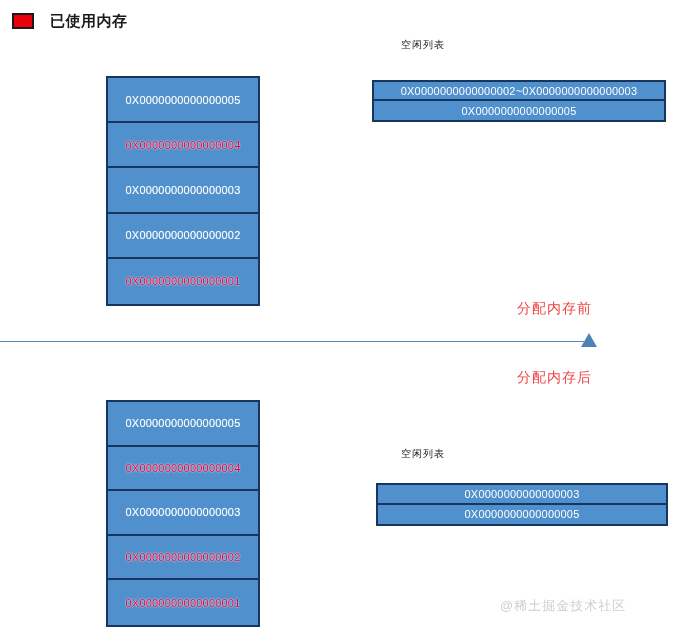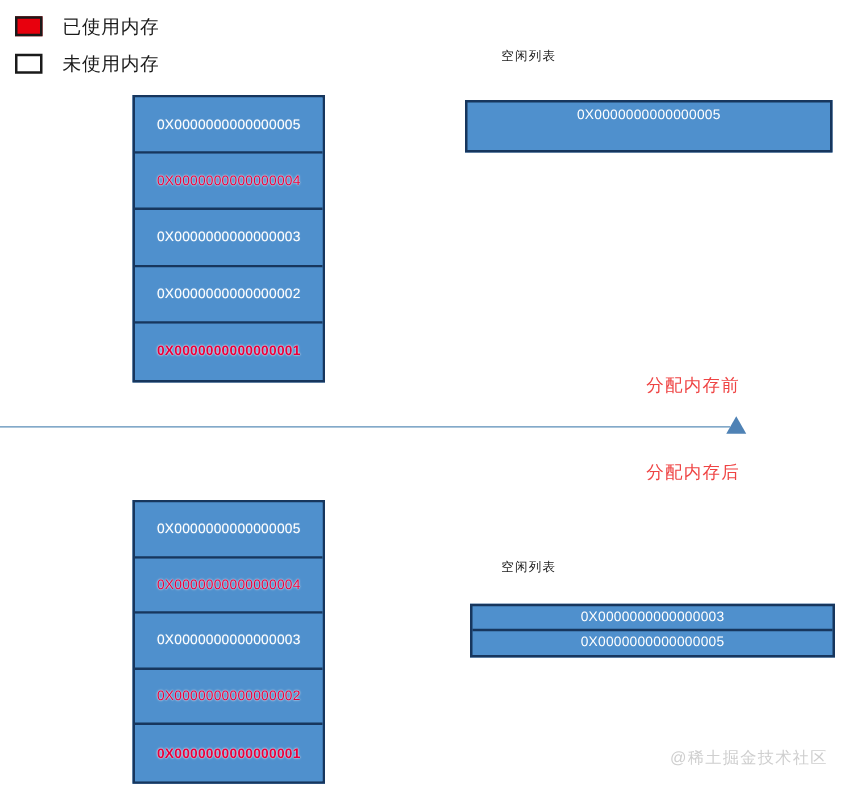--- a/index.html
+++ b/index.html
@@ -15,20 +15,21 @@
     font-family: "Liberation Sans", "DejaVu Sans", sans-serif;
     color: #111111;
   }
 
   
   #legend {
     position: absolute;
     left: 12px;
     top: 6px;
     width: 220px;
+    font-weight: bold;
   }
   .legend-row {
     display: flex;
     align-items: center;
     height: 30px;
   }
   .legend-swatch {
     width: 22px;
     height: 16px;
     border: 2px solid #1a1a1a;
@@ -72,21 +73,20 @@
     border-bottom: 2px solid #17365d;
     display: flex;
     align-items: center;
     justify-content: center;
     font-size: 11px;
     letter-spacing: 0.2px;
     white-space: nowrap;
   }
   .mem-row:last-child {
     border-bottom: none;
-    font-weight: bold;
   }
   #mem-block-before .mem-row { height: 45.2px; }
   #mem-block-after .mem-row { height: 44.6px; }
   .mem-row.free-text {
     color: #ffffff;
     text-shadow: 0 0 1px rgba(255,255,255,0.4);
   }
   .mem-row.used-text {
     color: #e8003c;
     text-shadow: 0 0 2px rgba(255,255,255,0.75), 0 0 1px rgba(255,255,255,0.9);
@@ -161,52 +161,49 @@
     font-size: 14px;
     color: #ef4444;
     letter-spacing: 1px;
   }
   #stage-label-before { left: 517px; top: 300px; }
   #stage-label-after  { left: 517px; top: 369px; font-family: Liberation Mono, monospace; }
 
   
   #watermark {
     position: absolute;
-    left: 536px;
+    left: 500px;
     top: 597px;
     font-size: 13px;
     color: #cfcfcf;
     letter-spacing: 1px;
     user-select: none;
   }
 </style>
 </head>
 <body>
 
 <div id="legend">
   <div class="legend-row">
     <span class="legend-swatch used"></span>
     <span class="legend-label">已使用内存</span>
-  </div>
-  <div class="legend-row">
-    <span class="legend-swatch free"></span>
-    <span class="legend-label">未使用内存</span>
   </div>
 </div>
 
 <div class="mem-block" id="mem-block-before">
   <div class="mem-row free-text">0X0000000000000005</div>
   <div class="mem-row used-text">0X0000000000000004</div>
   <div class="mem-row free-text">0X0000000000000003</div>
   <div class="mem-row free-text">0X0000000000000002</div>
   <div class="mem-row used-text">0X0000000000000001</div>
 </div>
 
 <div class="freelist-title" id="freelist-title-before">空闲列表</div>
 <div class="freelist-box" id="freelist-box-before">
+  <div class="freelist-row">0X0000000000000002~0X0000000000000003</div>
   <div class="freelist-row">0X0000000000000005</div>
 </div>
 
 <div class="stage-label" id="stage-label-before">分配内存前</div>
 <div id="divider-line"></div>
 <div id="divider-arrow"></div>
 <div class="stage-label" id="stage-label-after">分配内存后</div>
 
 <div class="mem-block" id="mem-block-after">
   <div class="mem-row free-text">0X0000000000000005</div>

